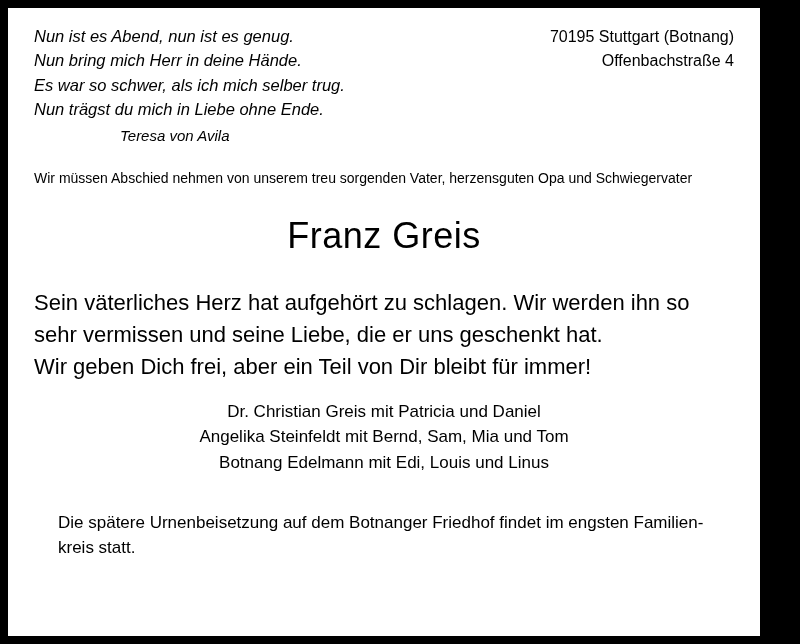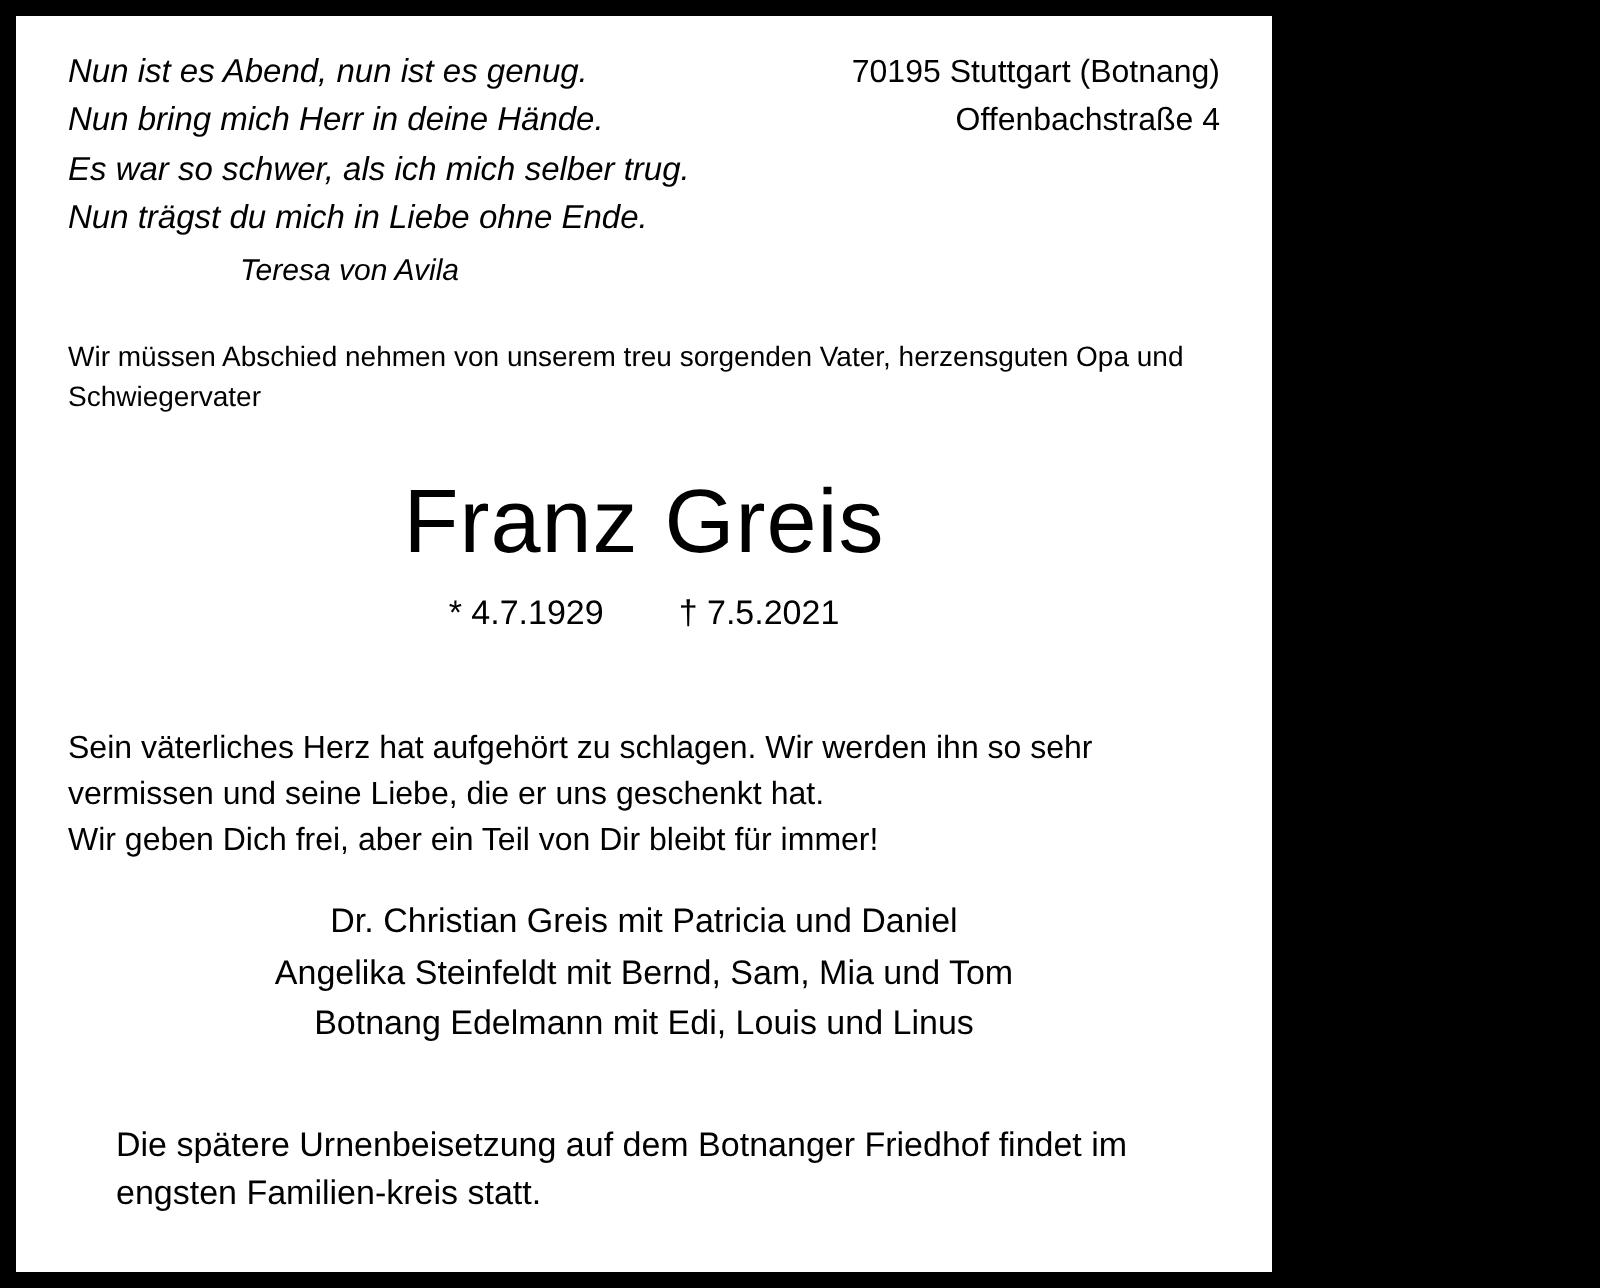--- a/index.html
+++ b/index.html
@@ -10,21 +10,21 @@
   body {
     width: 800px;
     height: 644px;
     font-family: "Liberation Sans", sans-serif;
     overflow: hidden;
   }
   .obituary {
     position: absolute;
     left: 8px;
     top: 8px;
-    width: 628px;
+    width: 752px;
     height: 628px;
     background: #ffffff;
     box-sizing: border-box;
     padding: 16px 26px 0 26px;
   }
   .top-row {
     display: flex;
     justify-content: space-between;
     align-items: flex-start;
   }
@@ -52,40 +52,40 @@
     margin-left: 29px;
   }
   .intro {
     font-size: 14px;
     line-height: 1.42;
     margin-top: 25px;
     color: #000;
   }
   .name {
     text-align: center;
-    font-size: 45px;
+    font-size: 36px;
     font-weight: 400;
     letter-spacing: 0.5px;
     margin-top: 26px;
     color: #000;
   }
   .dates {
     text-align: center;
     font-size: 17px;
     margin-top: 10px;
     color: #000;
   }
   .dates .sep {
     display: inline-block;
     width: 28px;
   }
   .body-text {
-    font-size: 16px;
+    font-size: 22px;
     line-height: 1.45;
-    margin-top: 46px;
+    margin-top: 30px;
     color: #000;
   }
   .family {
     text-align: center;
     font-size: 17px;
     line-height: 1.5;
     margin-top: 16px;
     color: #000;
   }
   .closing {
@@ -115,25 +115,20 @@
     <div class="address">
       <div>70195 Stuttgart (Botnang)</div>
       <div>Offenbachstraße 4</div>
     </div>
   </div>
 
   <div class="intro">Wir müssen Abschied nehmen von unserem treu sorgenden Vater, herzensguten Opa und Schwiegervater</div>
 
   <div class="name">Franz Greis</div>
 
-  <div class="dates">
-    <span>* 4.7.1929</span>
-    <span class="sep"></span>
-    <span>† 7.5.2021</span>
-  </div>
 
   <div class="body-text">
     <div>Sein väterliches Herz hat aufgehört zu schlagen. Wir werden ihn so sehr vermissen und seine Liebe, die er uns geschenkt hat.</div>
     <div>Wir geben Dich frei, aber ein Teil von Dir bleibt für immer!</div>
   </div>
 
   <div class="family">
     <div>Dr. Christian Greis mit Patricia und Daniel</div>
     <div>Angelika Steinfeldt mit Bernd, Sam, Mia und Tom</div>
     <div>Botnang Edelmann mit Edi, Louis und Linus</div>

